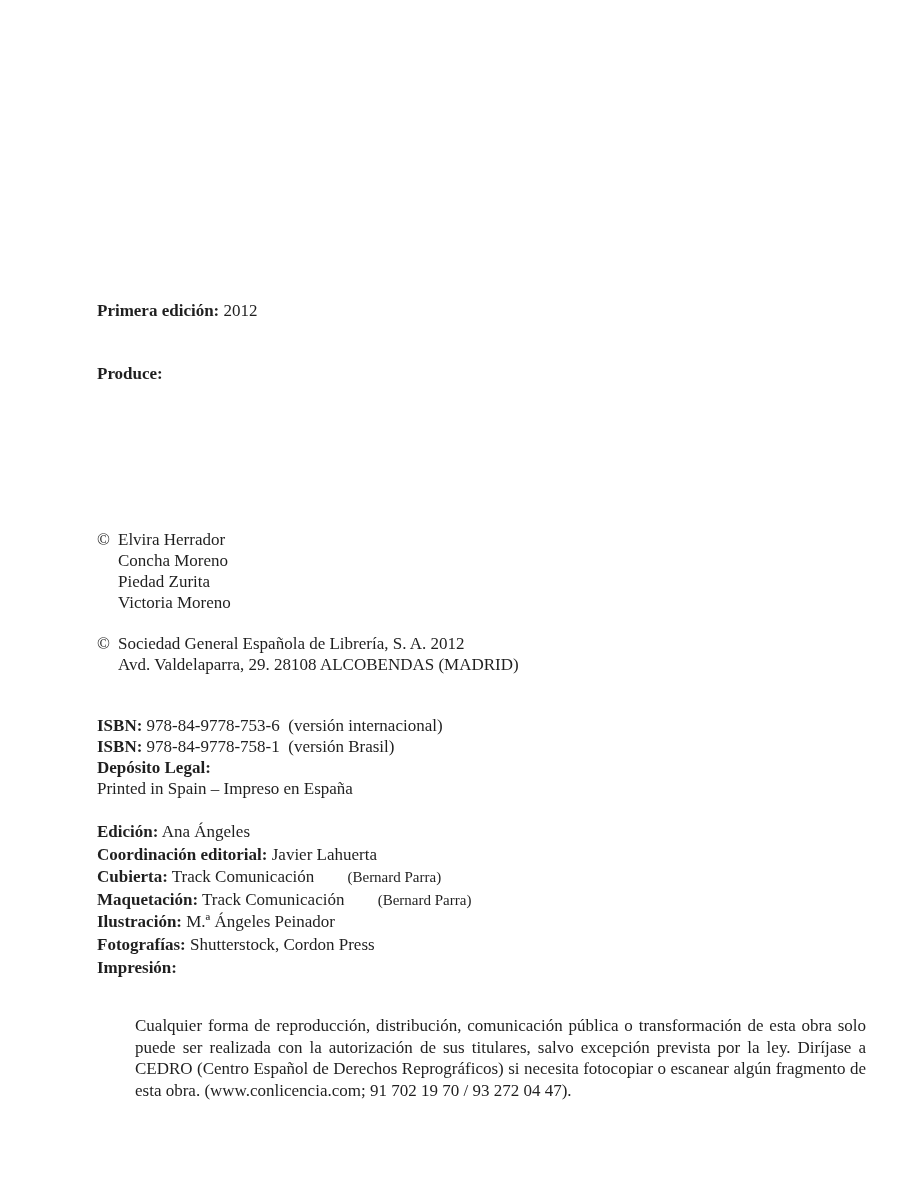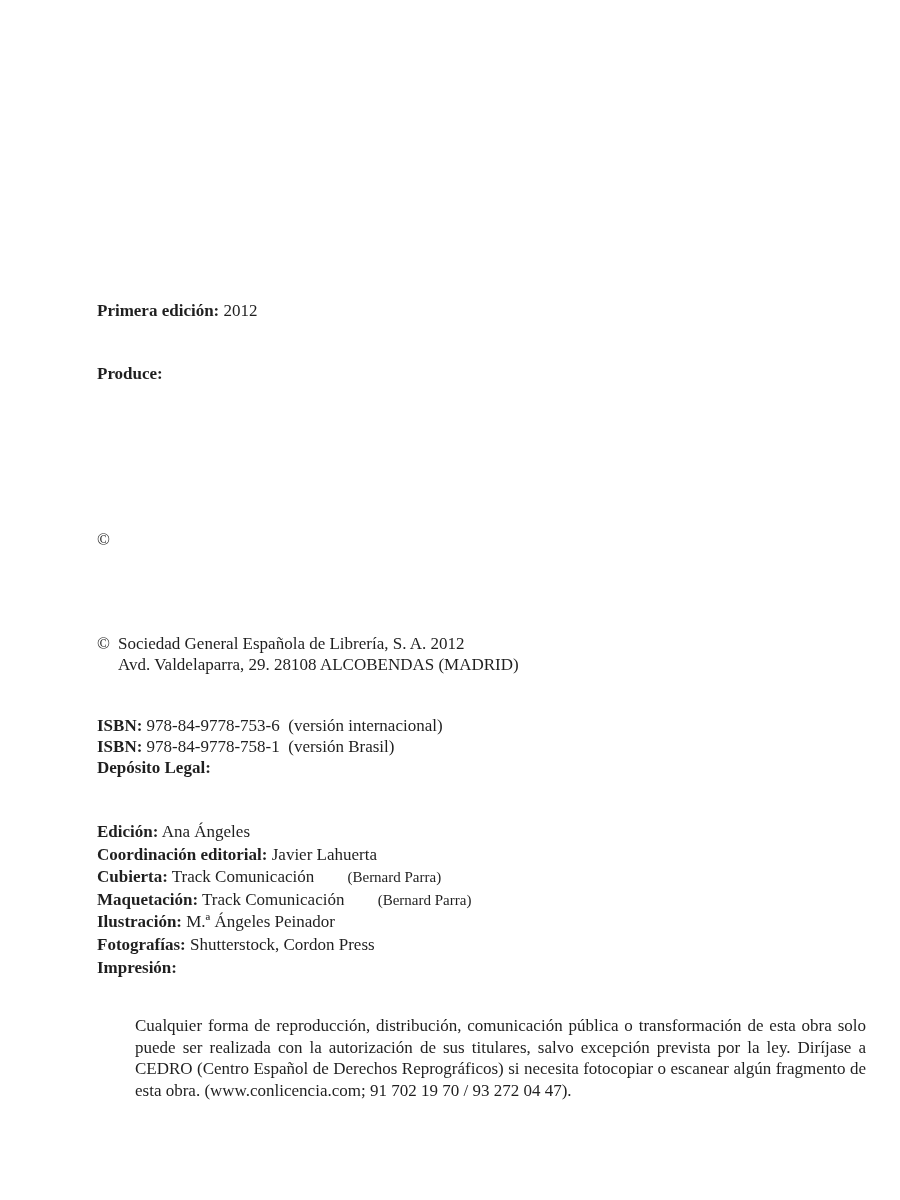--- a/index.html
+++ b/index.html
@@ -50,39 +50,48 @@
     <span class="bold">Primera edición:</span>
     <span>2012</span>
   </div>
 
   <div class="block block-produce labelled-row">
     <span class="bold produce-label">Produce:</span>
   </div>
 
   <div class="block block-authors labelled-row">
     <span class="copyright-symbol">©</span>
+    <span>
+      <div>Elvira Herrador</div>
+      <div>Concha Moreno</div>
+      <div>Piedad Zurita</div>
+      <div>Victoria Moreno</div>
+    </span>
   </div>
 
   <div class="block block-publisher labelled-row">
     <span class="copyright-symbol">©</span>
     <span>
       <div>Sociedad General Española de Librería, S. A. 2012</div>
       <div>Avd. Valdelaparra, 29. 28108 ALCOBENDAS (MADRID)</div>
     </span>
   </div>
 
   <div class="block block-isbn">
     <div>
       <span class="bold">ISBN:</span><span class="pre"> 978-84-9778-753-6  (versión internacional)</span>
     </div>
     <div>
       <span class="bold">ISBN:</span><span class="pre"> 978-84-9778-758-1  (versión Brasil)</span>
     </div>
     <div>
       <span class="bold">Depósito Legal:</span><span class="pre"></span>
+    </div>
+    <div>
+      <span class="bold"></span><span class="pre">Printed in Spain – Impreso en España</span>
     </div>
   </div>
 
   <div class="block block-credits">
     <div>
       <span class="bold">Edición:</span><span class="pre"> Ana Ángeles</span><span class="credit-note"></span>
     </div>
     <div>
       <span class="bold">Coordinación editorial:</span><span class="pre"> Javier Lahuerta</span><span class="credit-note"></span>
     </div>

